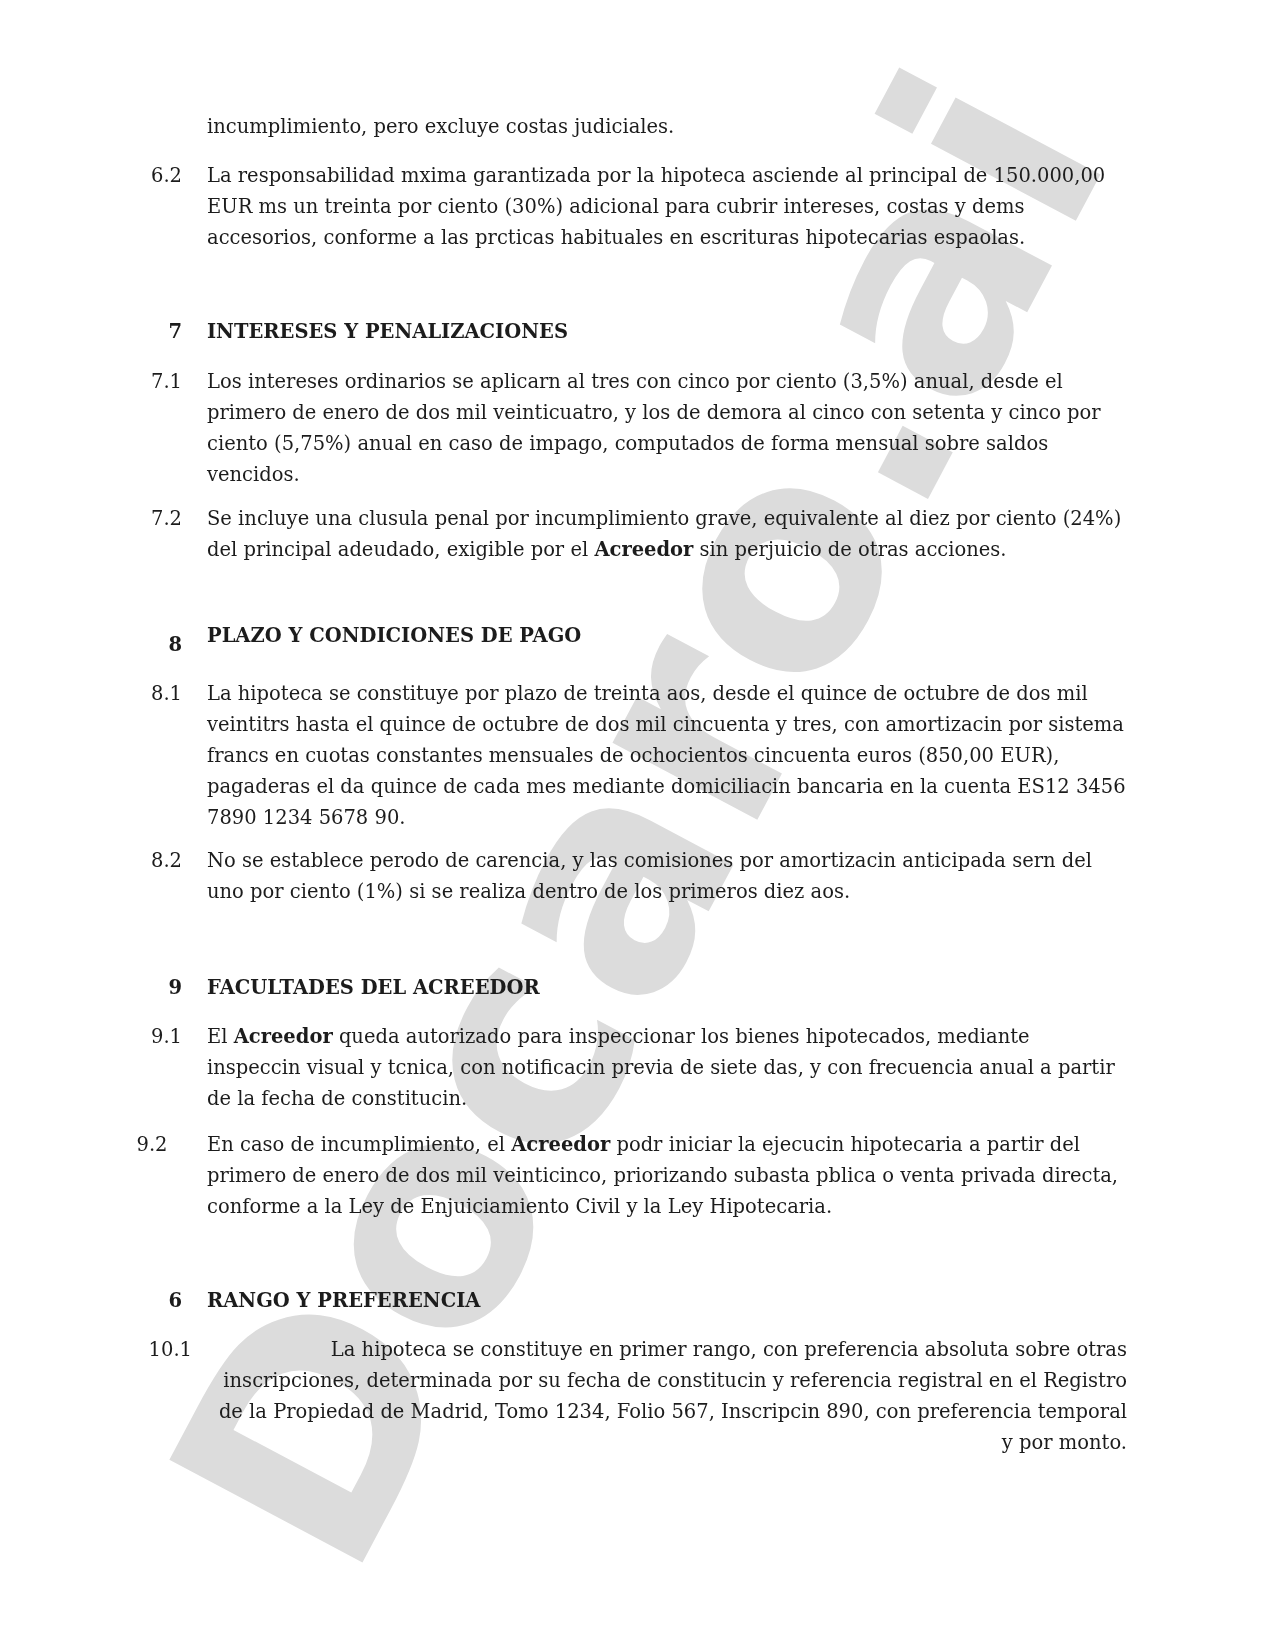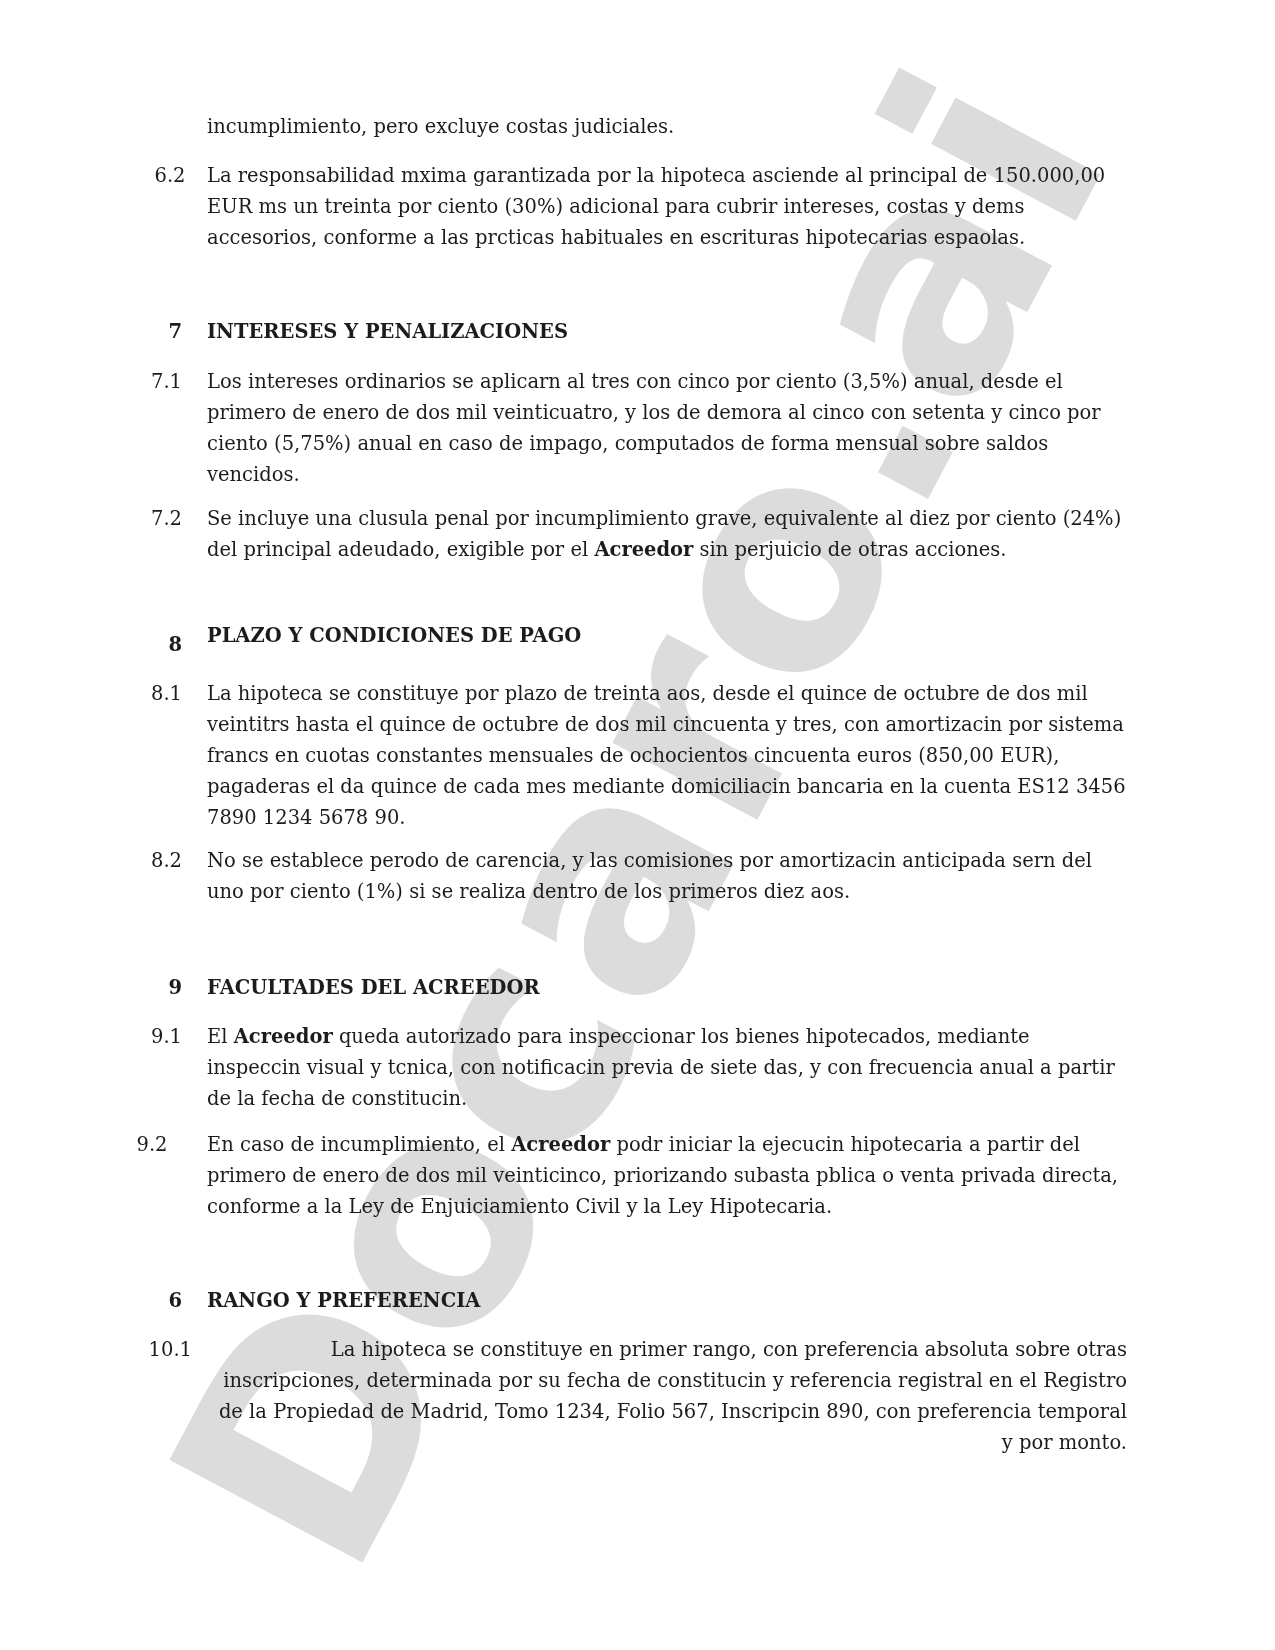--- a/index.html
+++ b/index.html
@@ -31,21 +31,21 @@
 <body>
 
 <div class="watermark">
   <span>Docaro.ai</span>
 </div>
 
 <div class="page">
 
   <div class="para" style="top:111px;">incumplimiento, pero excluye costas judiciales.</div>
 
-  <div class="num" style="left:140px; top:160px;text-align:center;">6.2</div>
+  <div class="num" style="left:122px; top:160px;">6.2</div>
   <div class="para" style="top:160px;">La responsabilidad mxima garantizada por la hipoteca asciende al principal de 150.000,00 EUR ms un treinta por ciento (30%) adicional para cubrir intereses, costas y dems accesorios, conforme a las prcticas habituales en escrituras hipotecarias espaolas.</div>
 
   <div class="num heading" style="left:122px; top:316px;">7</div>
   <div class="para heading" style="top:316px;">INTERESES Y PENALIZACIONES</div>
 
   <div class="num" style="left:122px; top:366px;">7.1</div>
   <div class="para" style="top:366px;">Los intereses ordinarios se aplicarn al tres con cinco por ciento (3,5%) anual, desde el primero de enero de dos mil veinticuatro, y los de demora al cinco con setenta y cinco por ciento (5,75%) anual en caso de impago, computados de forma mensual sobre saldos vencidos.</div>
 
   <div class="num" style="left:122px; top:503px;">7.2</div>
   <div class="para" style="top:503px;"><span>Se incluye una clusula penal por incumplimiento grave, equivalente al diez por ciento (24%) del principal adeudado, exigible por el </span><b>Acreedor</b><span> sin perjuicio de otras acciones.</span></div>

